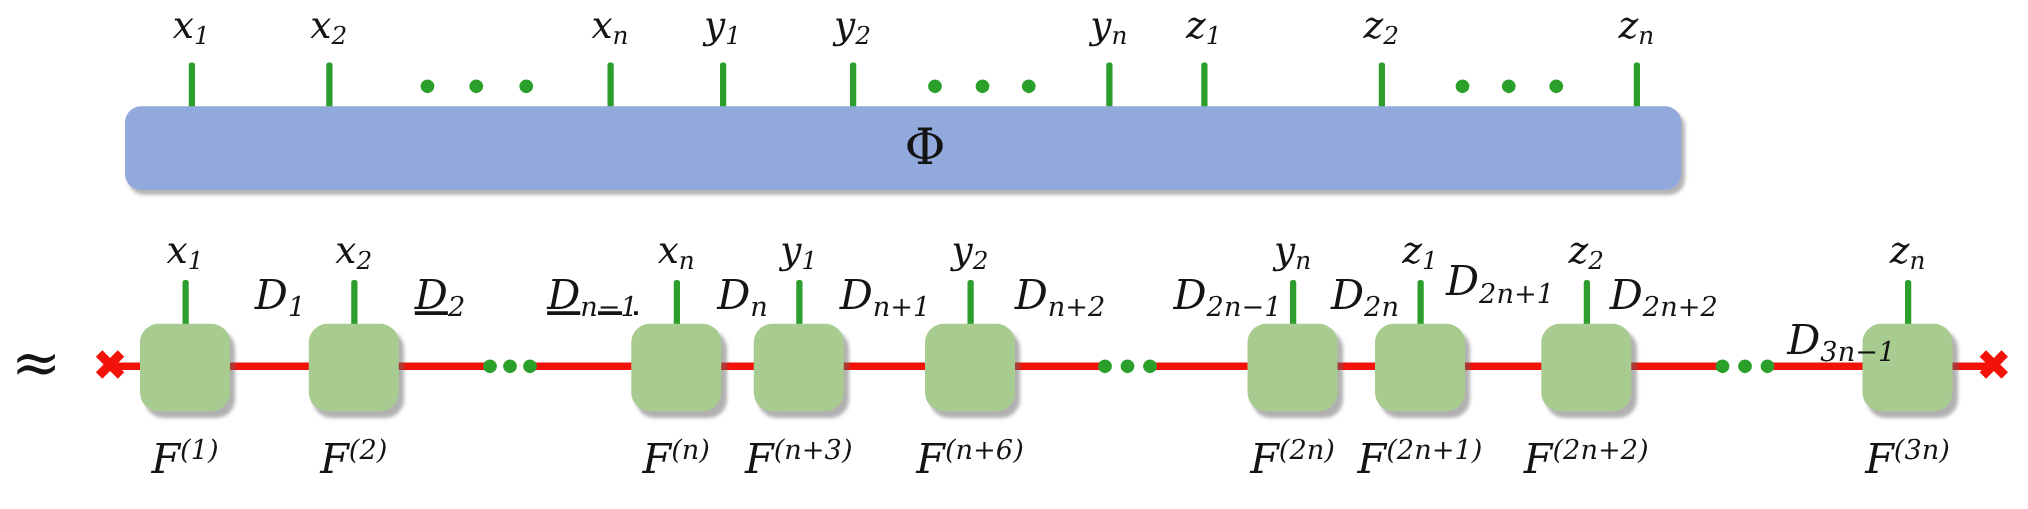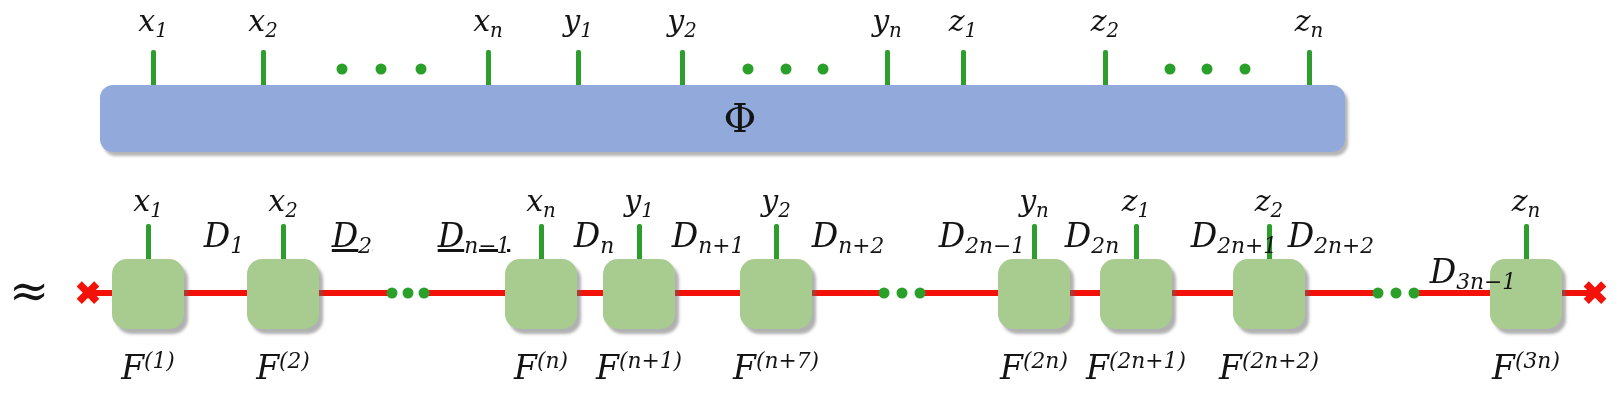--- a/index.html
+++ b/index.html
@@ -163,25 +163,25 @@
       <div class="leg" style="left: 280.5px; top: 224px; height: 38px;"></div>
       <div class="fbox" style="left: 247px;"></div>
       <div class="mlabel big" style="left: 283px; top: 350px;"><span>F</span><sup>(2)</sup></div>
       <div class="mlabel" style="left: 541px; top: 186px;"><span>x</span><sub>n</sub></div>
       <div class="leg" style="left: 538.5px; top: 224px; height: 38px;"></div>
       <div class="fbox" style="left: 505px;"></div>
       <div class="mlabel big" style="left: 541px; top: 350px;"><span>F</span><sup>(n)</sup></div>
       <div class="mlabel" style="left: 639px; top: 186px;"><span>y</span><sub>1</sub></div>
       <div class="leg" style="left: 636.5px; top: 224px; height: 38px;"></div>
       <div class="fbox" style="left: 603px;"></div>
-      <div class="mlabel big" style="left: 639px; top: 350px;"><span>F</span><sup>(n+1)</sup></div>
+      <div class="mlabel big" style="left: 639px; top: 350px;"><span>F</span><sup>(n+3)</sup></div>
       <div class="mlabel" style="left: 776px; top: 186px;"><span>y</span><sub>2</sub></div>
       <div class="leg" style="left: 773.5px; top: 224px; height: 38px;"></div>
       <div class="fbox" style="left: 740px;"></div>
-      <div class="mlabel big" style="left: 776px; top: 350px;"><span>F</span><sup>(n+7)</sup></div>
+      <div class="mlabel big" style="left: 776px; top: 350px;"><span>F</span><sup>(n+6)</sup></div>
       <div class="mlabel" style="left: 1034px; top: 186px;"><span>y</span><sub>n</sub></div>
       <div class="leg" style="left: 1031.5px; top: 224px; height: 38px;"></div>
       <div class="fbox" style="left: 998px;"></div>
       <div class="mlabel big" style="left: 1034px; top: 350px;"><span>F</span><sup>(2n)</sup></div>
       <div class="mlabel" style="left: 1136px; top: 186px;"><span>z</span><sub>1</sub></div>
       <div class="leg" style="left: 1133.5px; top: 224px; height: 38px;"></div>
       <div class="fbox" style="left: 1100px;"></div>
       <div class="mlabel big" style="left: 1136px; top: 350px;"><span>F</span><sup>(2n+1)</sup></div>
       <div class="mlabel" style="left: 1269px; top: 186px;"><span>z</span><sub>2</sub></div>
       <div class="leg" style="left: 1266.5px; top: 224px; height: 38px;"></div>
@@ -192,20 +192,20 @@
       <div class="fbox" style="left: 1490px;"></div>
       <div class="mlabel big" style="left: 1526px; top: 350px;"><span>F</span><sup>(3n)</sup></div>
       <div class="mlabel big" style="left: 224px; top: 219px;"><span>D</span><sub>1</sub></div>
       <div class="mlabel big" style="left: 352px; top: 219px; text-decoration: underline;"><span>D</span><sub>2</sub></div>
       <div class="mlabel big" style="left: 474px; top: 219px; text-decoration: underline;"><span>D</span><sub>n−1</sub></div>
       <div class="mlabel big" style="left: 594px; top: 219px;"><span>D</span><sub>n</sub></div>
       <div class="mlabel big" style="left: 708px; top: 219px;"><span>D</span><sub>n+1</sub></div>
       <div class="mlabel big" style="left: 848px; top: 219px;"><span>D</span><sub>n+2</sub></div>
       <div class="mlabel big" style="left: 966px; top: 219px; margin-left: 16px;"><span>D</span><sub>2n−1</sub></div>
       <div class="mlabel big" style="left: 1092px; top: 219px;"><span>D</span><sub>2n</sub></div>
-      <div class="mlabel big" style="left: 1200px; top: 219px; margin-left: 34px;"><span>D</span><sub>2n+1</sub></div>
+      <div class="mlabel big" style="left: 1200px; top: 208px;"><span>D</span><sub>2n+1</sub></div>
       <div class="mlabel big" style="left: 1331px; top: 219px;"><span>D</span><sub>2n+2</sub></div>
       <div class="mlabel big" style="left: 1473px; top: 219px; margin-top: 36px;"><span>D</span><sub>3n−1</sub></div>
       <div class="xmark" style="left: 88px; top: 293px;">✖</div>
       <div class="xmark" style="left: 1595px; top: 293px;">✖</div>
     </div>
 
 </div>
 
 </body></html>

